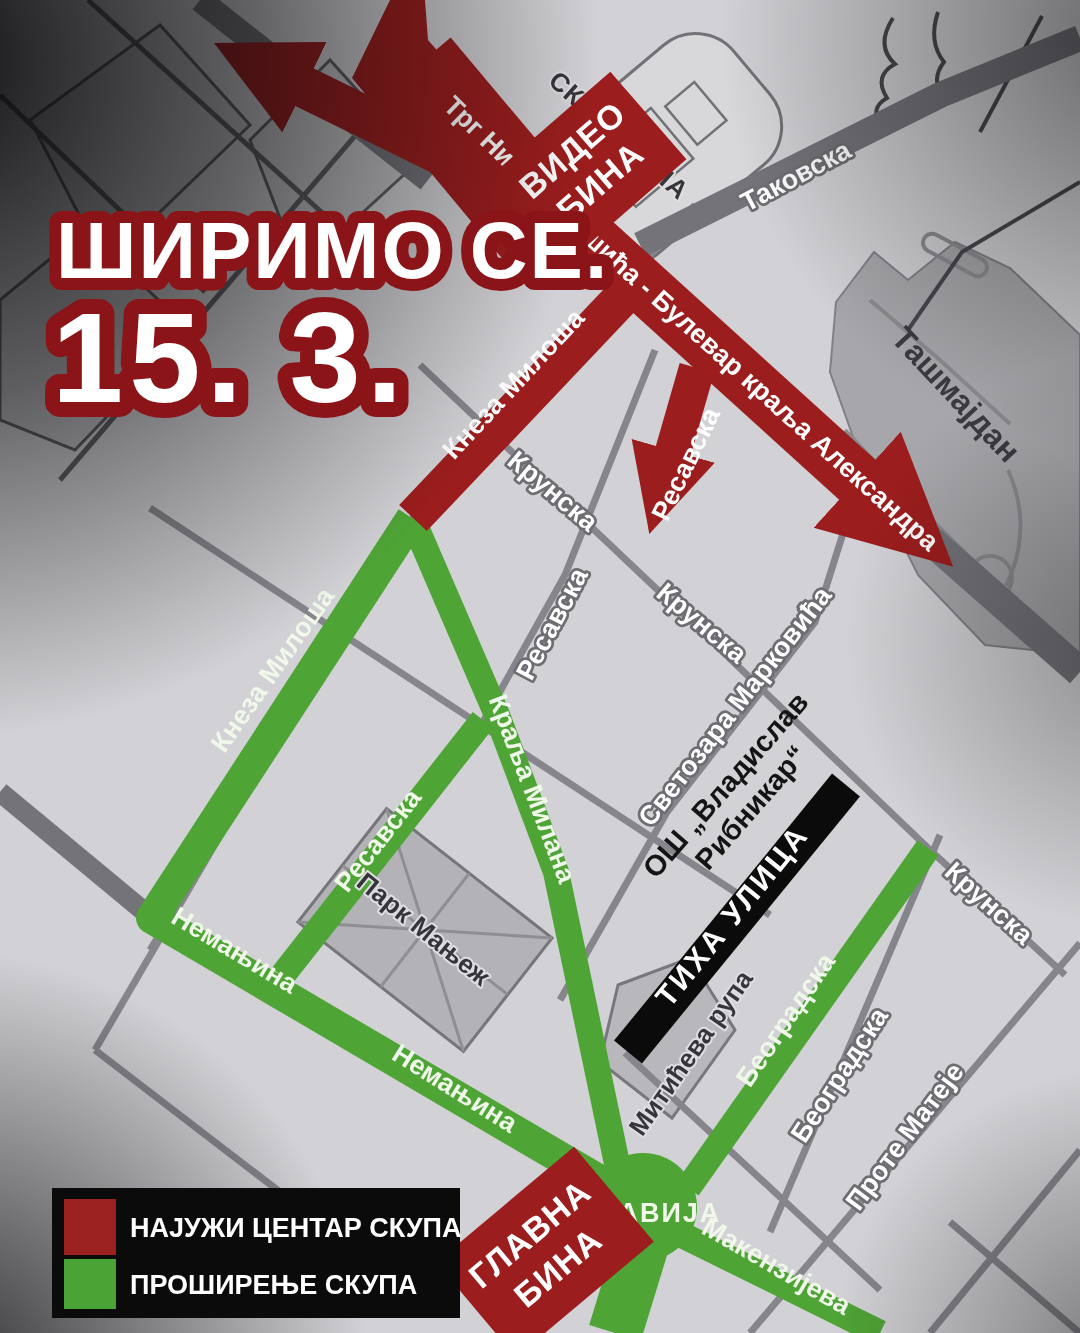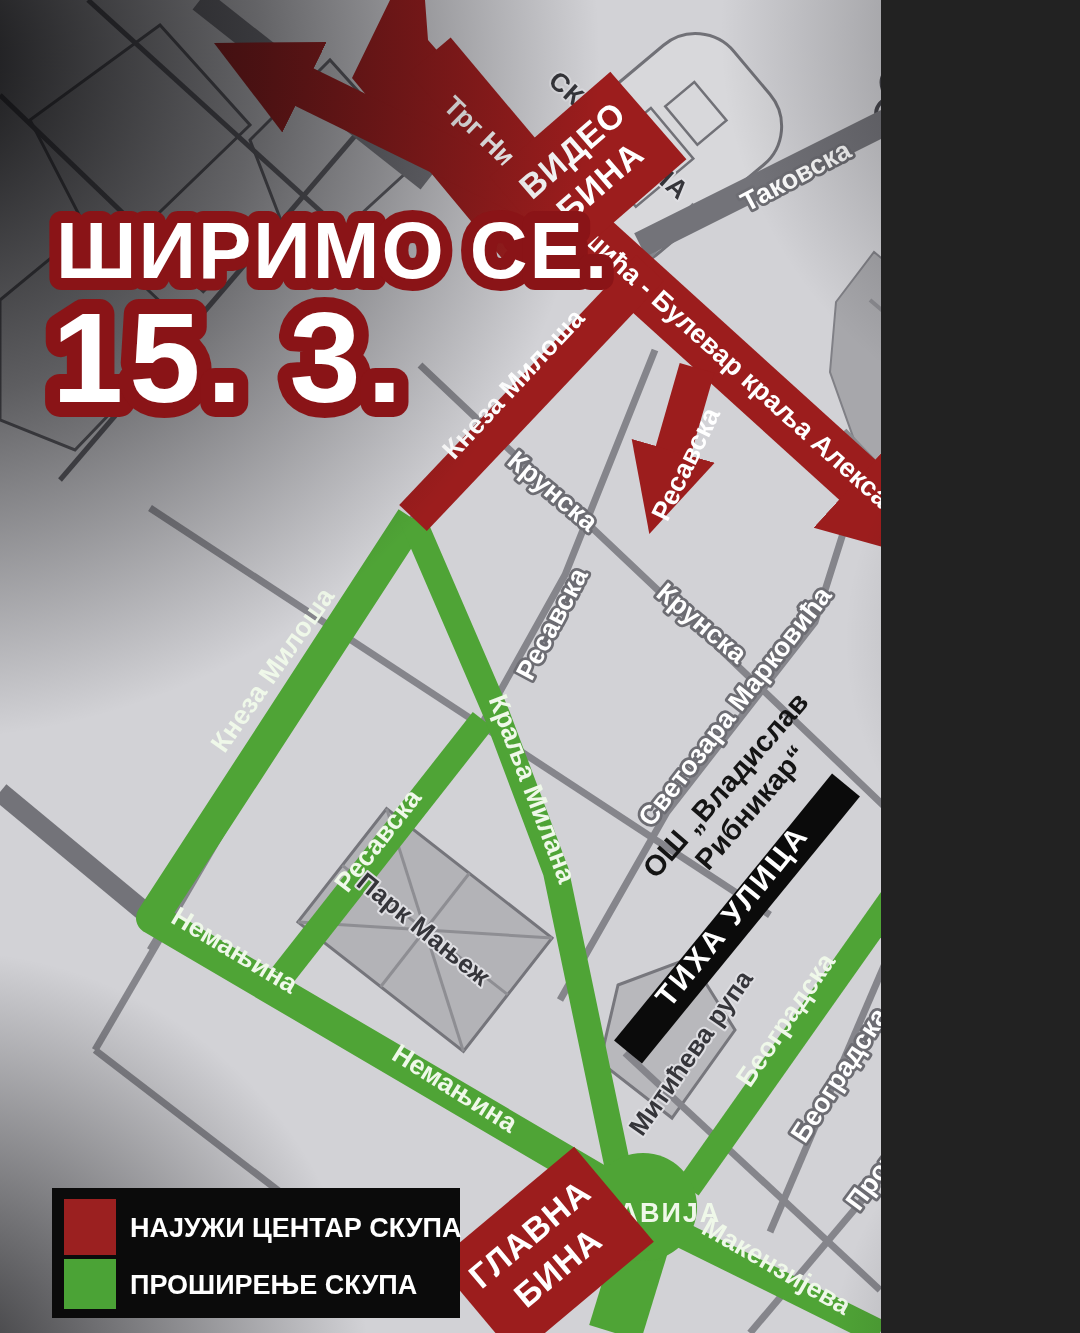--- a/index.html
+++ b/index.html
@@ -1,16 +1,16 @@
 <!DOCTYPE html>
 <html><head>
 <meta charset="utf-8">
 <style>
   html,body{margin:0;padding:0;background:#222;}
-  #poster{position:relative;width:881px;height:1333px;overflow:hidden;background:#fde047;
+  #poster{position:relative;width:1080px;height:1333px;overflow:hidden;background:#fde047;
           font-family:"Liberation Sans", sans-serif;}
   svg{position:absolute;left:0;top:0;display:block;}
   text{font-family:"Liberation Sans", sans-serif;}
   .lbl-street{font-weight:bold;fill:#ffffff;stroke:#6d6d73;stroke-width:5.5px;
               paint-order:stroke;stroke-linejoin:round;stroke-linecap:round;font-size:27px;}
   .lbl-green{font-weight:bold;fill:#eff8e9;font-size:27px;}
   .lbl-red{font-weight:bold;fill:#ffffff;font-size:27px;}
   .lbl-dark{font-weight:bold;fill:#35353a;stroke:#dedee2;stroke-width:4px;
             paint-order:stroke;stroke-linejoin:round;font-size:26px;}
   .lbl-park{font-weight:bold;fill:#3a3a3f;font-size:32px;}

